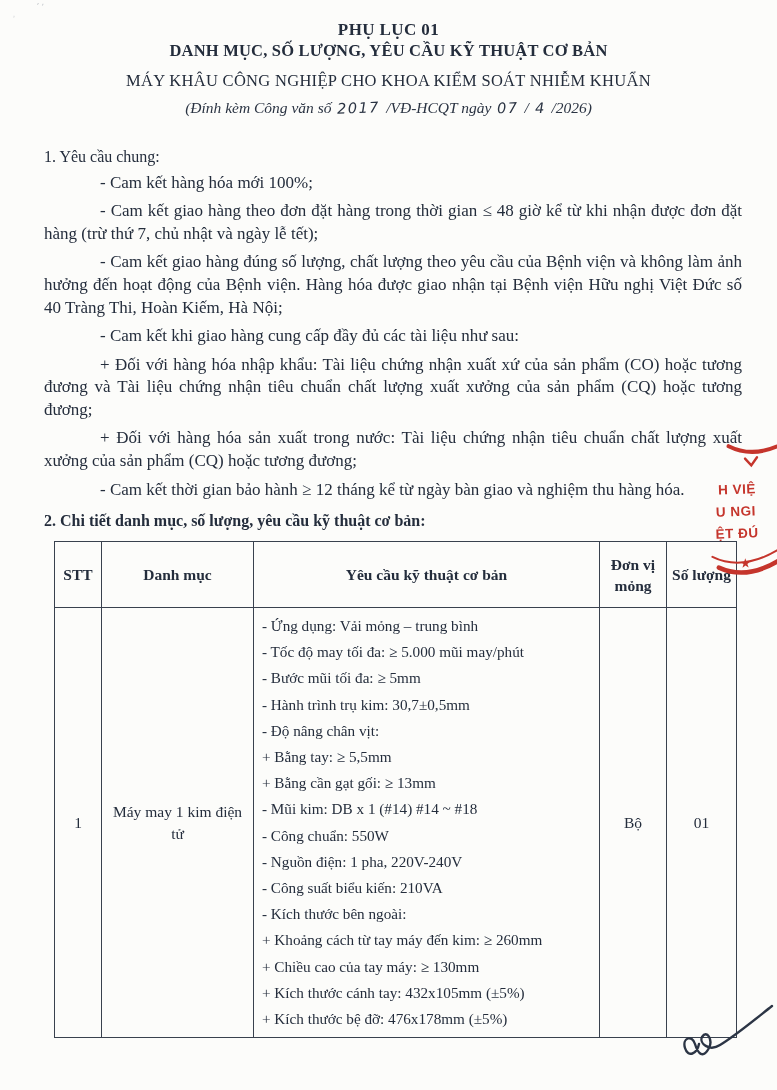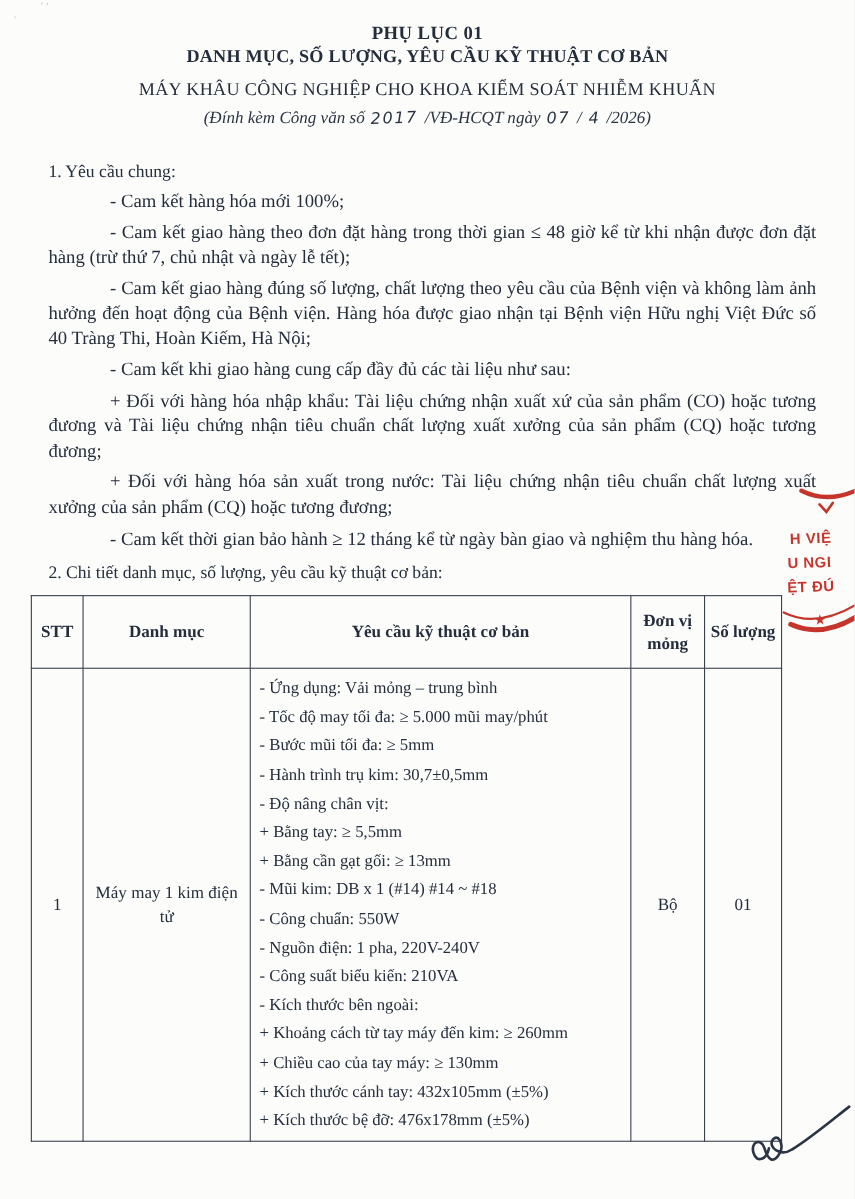--- a/index.html
+++ b/index.html
@@ -26,24 +26,24 @@
   .hw { font-family:"DejaVu Sans",sans-serif; font-style:italic; font-size:14.5px;
         letter-spacing:1.5px; display:inline-block; transform:rotate(-2deg); margin:0 2px; }
 
   
   .sec1 { position:absolute; left:44px; top:148px; width:698px; }
   .h1 { font-size:16px; font-weight:normal; margin-bottom:6px; }
   .para { font-size:17px; line-height:22.8px; text-align:justify;
           text-indent:56px; margin-bottom:5.5px; }
 
   
-  .h2 { position:absolute; left:44px; top:512px; font-size:16px; font-weight:normal; }
+  .h2 { position:absolute; left:44px; top:512px; font-size:16px; font-weight:bold; }
 
   
-  table.spec { position:absolute; left:28px; top:541px; width:682px;
+  table.spec { position:absolute; left:54px; top:541px; width:682px;
                border-collapse:collapse; table-layout:fixed; }
   table.spec th, table.spec td { border:1.6px solid #39414e; vertical-align:middle; }
   table.spec th { font-size:15.5px; font-weight:bold; height:66px; padding:2px 4px;
                   line-height:21px; }
   col.c-stt{width:47px;} col.c-dm{width:152px;} col.c-yc{width:346px;}
   col.c-dv{width:67px;} col.c-sl{width:70px;}
   td.center { text-align:center; font-size:15.5px; line-height:22px; padding:2px 6px; }
   td.specs-cell { padding:5px 4px 5px 8px; vertical-align:top; }
   .spec-line { font-size:15.2px; line-height:26.2px; white-space:nowrap; overflow:hidden; }
 

